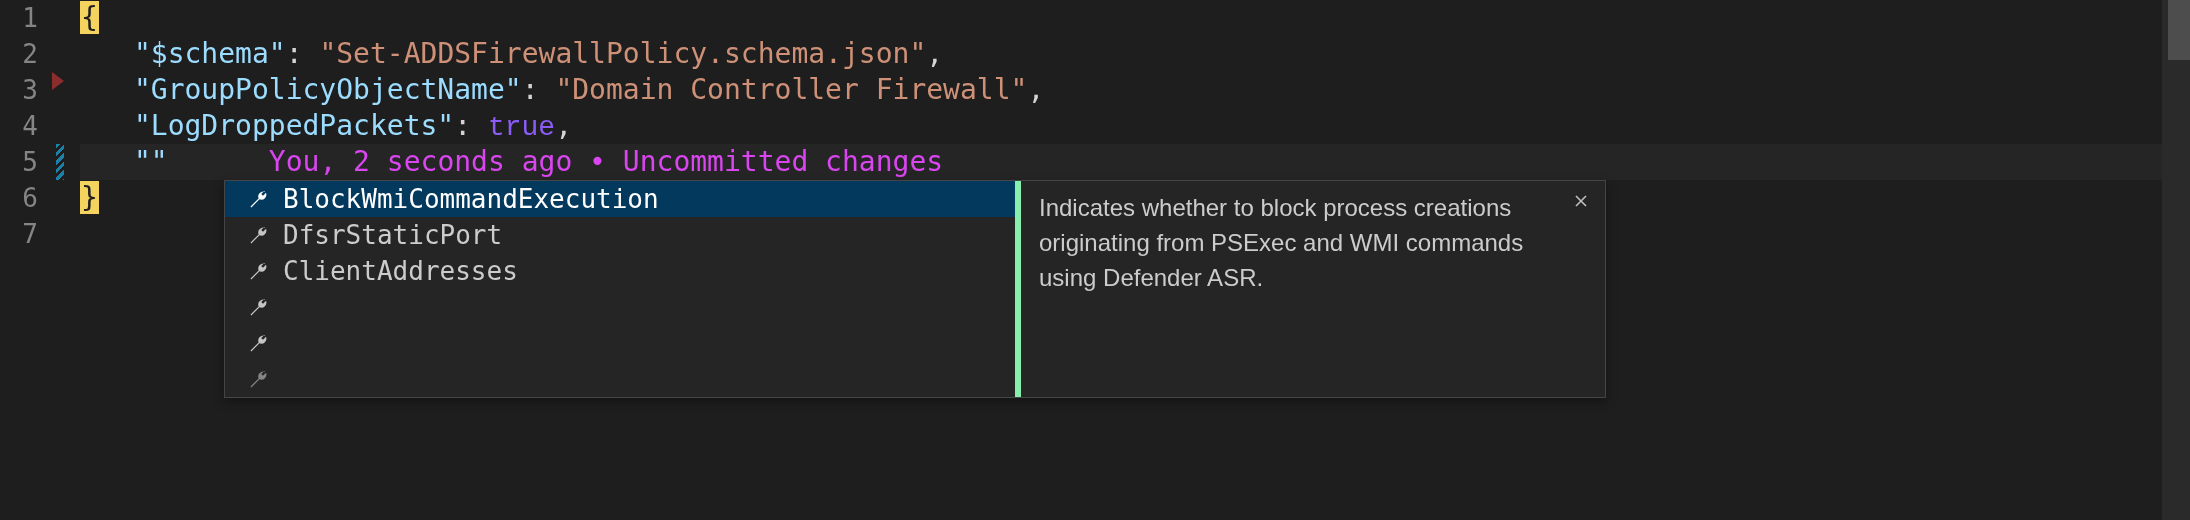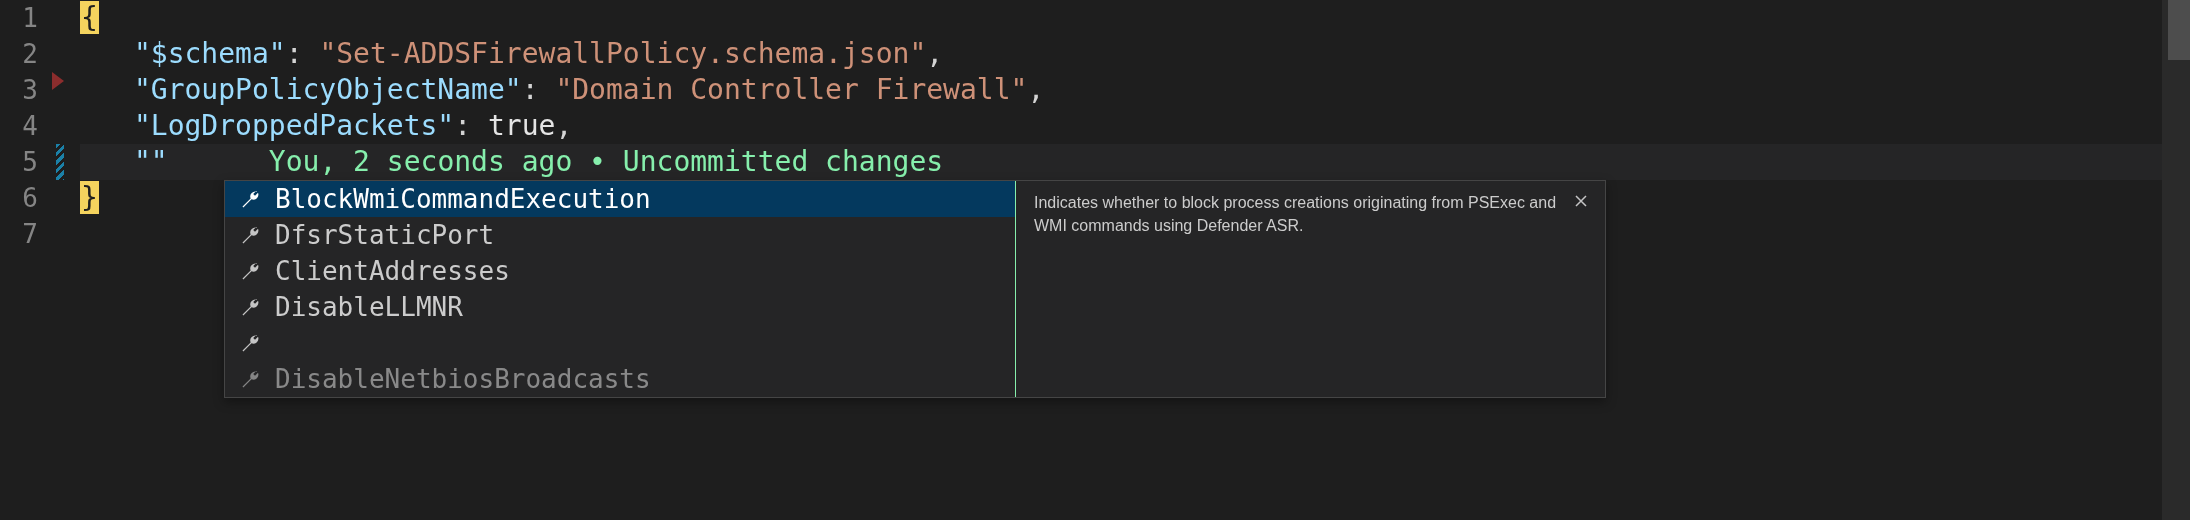--- a/index.html
+++ b/index.html
@@ -73,22 +73,22 @@
     background: #252526;
   }
   .tok-brace-open, .tok-brace-close {
     background: #f4d35e;
     color: #1e1e1e;
     padding: 0 1px;
   }
   .tok-key   { color: #9cdcfe; }
   .tok-str   { color: #ce9178; }
   .tok-punct { color: #d4d4d4; }
-  .tok-kw    { color: #e5e5e5; }
-  .codelens  { color: #86efac; }
+  .tok-kw    { color: #8b5cf6; font-family: Liberation Mono, monospace; }
+  .codelens  { color: #d946ef; }
 
   .indent { display:inline-block; width: 3.2ch; }
 
   
   .suggest {
     position: absolute;
     top: 180px;
     left: 150px;
     display: flex;
     background: #252526;
@@ -101,21 +101,21 @@
     width: 790px;
     max-height: 320px;
     overflow: hidden;
   }
   .suggest-item {
     display: flex;
     align-items: center;
     gap: 14px;
     height: 36px;
     line-height: 36px;
-    padding: 0 14px 0 14px;
+    padding: 0 14px 0 22px;
     color: #cccccc;
     cursor: pointer;
   }
   .suggest-item.selected {
     background: #04395e;
     color: #ffffff;
   }
   .suggest-icon {
     width: 22px;
     height: 22px;
@@ -123,24 +123,24 @@
     display: inline-flex;
     align-items: center;
     justify-content: center;
     color: #c5c5c5;
   }
   .suggest-item.selected .suggest-icon { color: #ffffff; }
   .suggest-doc {
     width: 590px;
     padding: 10px 40px 10px 18px;
     background: #252526;
-    border-left: 1px solid #86efac;
+    border-left: 6px solid #86efac;
     color: #cccccc;
     font-family: -apple-system, "Segoe UI", Arial, sans-serif;
-    font-size: 16px;
+    font-size: 24px;
     line-height: 1.45;
     position: relative;
   }
   .suggest-doc .close {
     position: absolute;
     top: 8px;
     right: 12px;
     width: 24px;
     height: 24px;
     color: #c5c5c5;
@@ -226,36 +226,34 @@
               </svg>
             </span>
             <span>ClientAddresses</span>
           </div>
           <div class="suggest-item">
             <span class="suggest-icon">
               <svg viewBox="0 0 16 16" width="20" height="20" fill="currentColor">
                 <path d="M13.7 2.3a4 4 0 0 0-5.2 5.2L2 14l.7.7 6.5-6.5a4 4 0 0 0 5.2-5.2l-2.4 2.4-1.4-1.4 2.4-2.4z"></path>
               </svg>
             </span>
-            <span>DisableLLMNR</span>
           </div>
           <div class="suggest-item">
             <span class="suggest-icon">
               <svg viewBox="0 0 16 16" width="20" height="20" fill="currentColor">
                 <path d="M13.7 2.3a4 4 0 0 0-5.2 5.2L2 14l.7.7 6.5-6.5a4 4 0 0 0 5.2-5.2l-2.4 2.4-1.4-1.4 2.4-2.4z"></path>
               </svg>
             </span>
           </div>
           <div class="suggest-item partial">
             <span class="suggest-icon">
               <svg viewBox="0 0 16 16" width="20" height="20" fill="currentColor">
                 <path d="M13.7 2.3a4 4 0 0 0-5.2 5.2L2 14l.7.7 6.5-6.5a4 4 0 0 0 5.2-5.2l-2.4 2.4-1.4-1.4 2.4-2.4z"></path>
               </svg>
             </span>
-            <span>DisableNetbiosBroadcasts</span>
           </div>
         </div>
       <div class="suggest-doc">
         <span>Indicates whether to block process creations originating from PSExec and WMI commands using Defender ASR.</span>
         <span class="close">
           <svg viewBox="0 0 16 16" width="16" height="16" fill="none" stroke="currentColor" stroke-width="1.5">
             <path d="M3 3 L13 13 M13 3 L3 13"></path>
           </svg>
         </span>
       </div>

